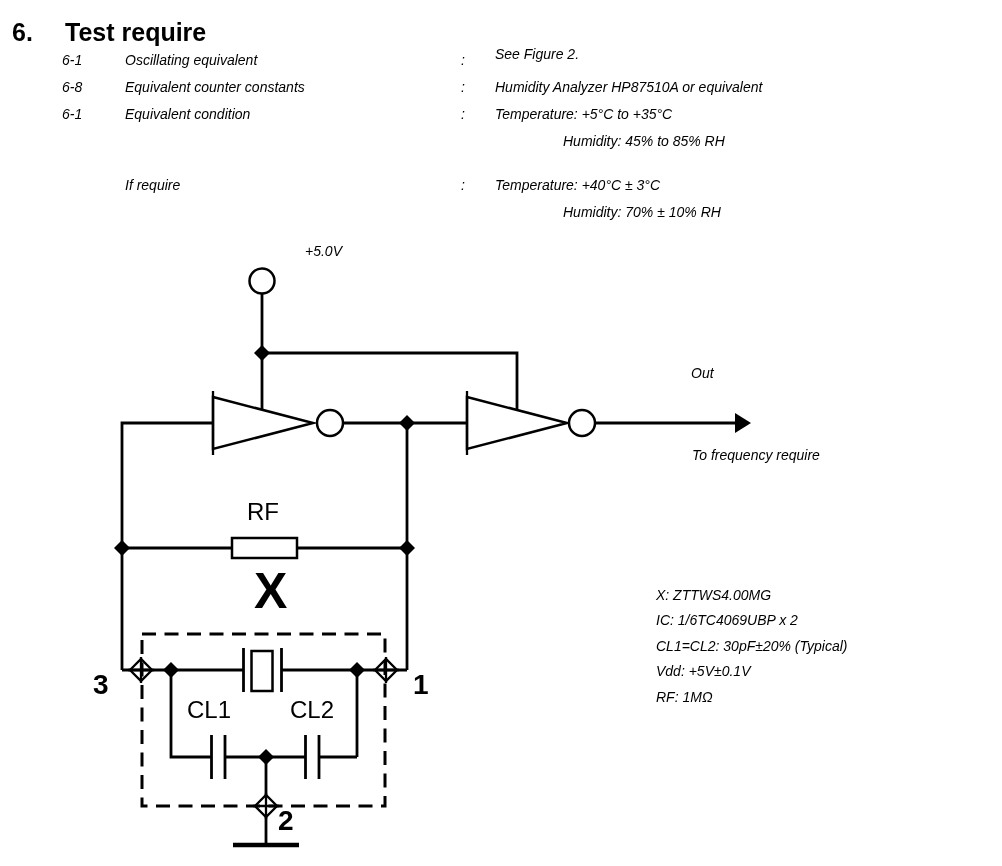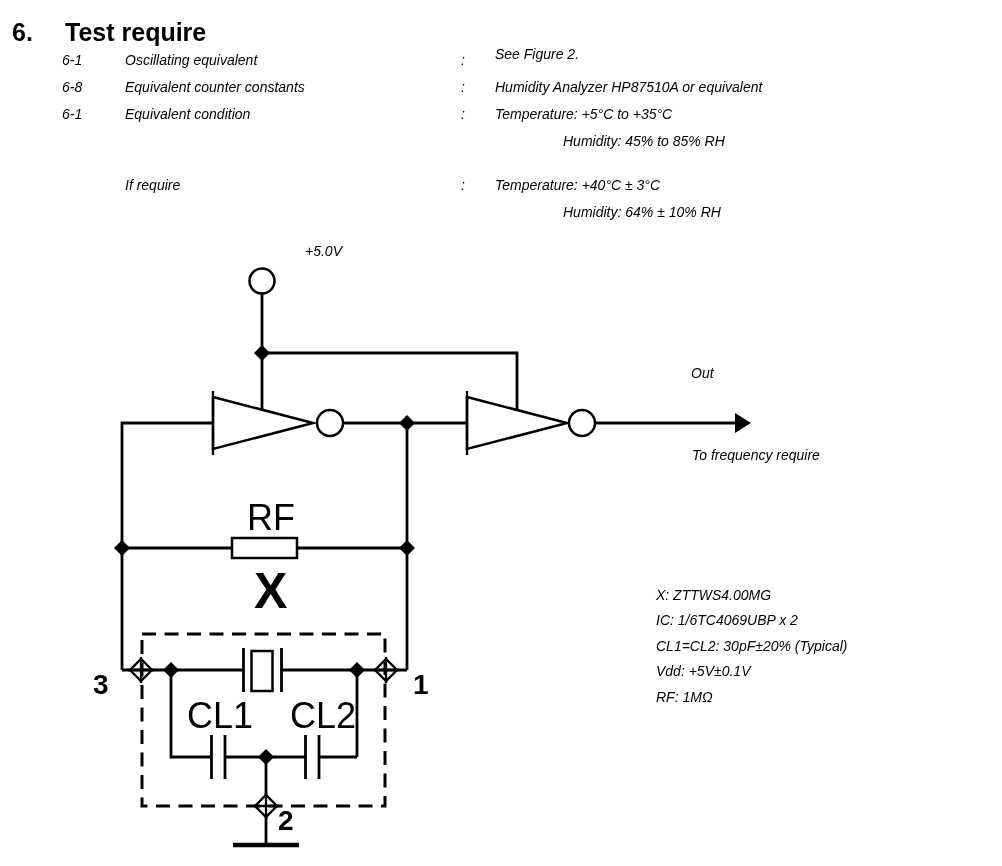--- a/index.html
+++ b/index.html
@@ -4,21 +4,21 @@
 <style>
   html,body{margin:0;padding:0;}
   body{
     width:1002px;height:866px;position:relative;overflow:hidden;
     background:#ffffff;color:#000;
     font-family:"Liberation Sans","DejaVu Sans",sans-serif;
   }
   .abs{position:absolute;line-height:1;white-space:nowrap;}
   .t22{font-size:14px;font-style:italic;}
   .t25b{font-size:25px;font-weight:bold;}
-  .t28{font-size:36px;}
+  .t28{font-size:24px;}
   .t28b{font-size:28px;font-weight:bold;}
   .t50b{font-size:50px;font-weight:bold;}
   svg{position:absolute;left:0;top:0;}
   .wire{stroke:#000;stroke-width:2.8;fill:none;}
   .thin{stroke:#000;stroke-width:2.3;fill:none;}
   .part{stroke:#000;stroke-width:2.5;fill:#ffffff;}
   .dot{fill:#000;stroke:none;}
 </style>
 </head>
 <body>
@@ -40,21 +40,21 @@
 <div class="abs t22" style="left:125px;top:107px">Equivalent condition</div>
 <div class="abs t22" style="left:461px;top:107px">:</div>
 <div class="abs t22" style="left:495px;top:107px">Temperature: +5°C to +35°C</div>
 
 <div class="abs t22" style="left:563px;top:134px">Humidity: 45% to 85% RH</div>
 
 <div class="abs t22" style="left:125px;top:178px">If require</div>
 <div class="abs t22" style="left:461px;top:178px">:</div>
 <div class="abs t22" style="left:495px;top:178px">Temperature: +40°C ± 3°C</div>
 
-<div class="abs t22" style="left:563px;top:205px">Humidity: 64% ± 10% RH</div>
+<div class="abs t22" style="left:563px;top:205px">Humidity: 70% ± 10% RH</div>
 
 <svg width="1002" height="866" viewBox="0 0 1002 866" aria-hidden="true">
 
   <rect x="142" y="634" width="243" height="172" fill="none" stroke="#000" stroke-width="3" stroke-dasharray="14 8.5"></rect>
 
   <path class="wire" d="M262 293 V353"></path>
   <path class="wire" d="M262 353 H517 V409"></path>
   <path class="wire" d="M262 353 V412"></path>
 
   <path class="wire" d="M213 423 H122 V670"></path>

